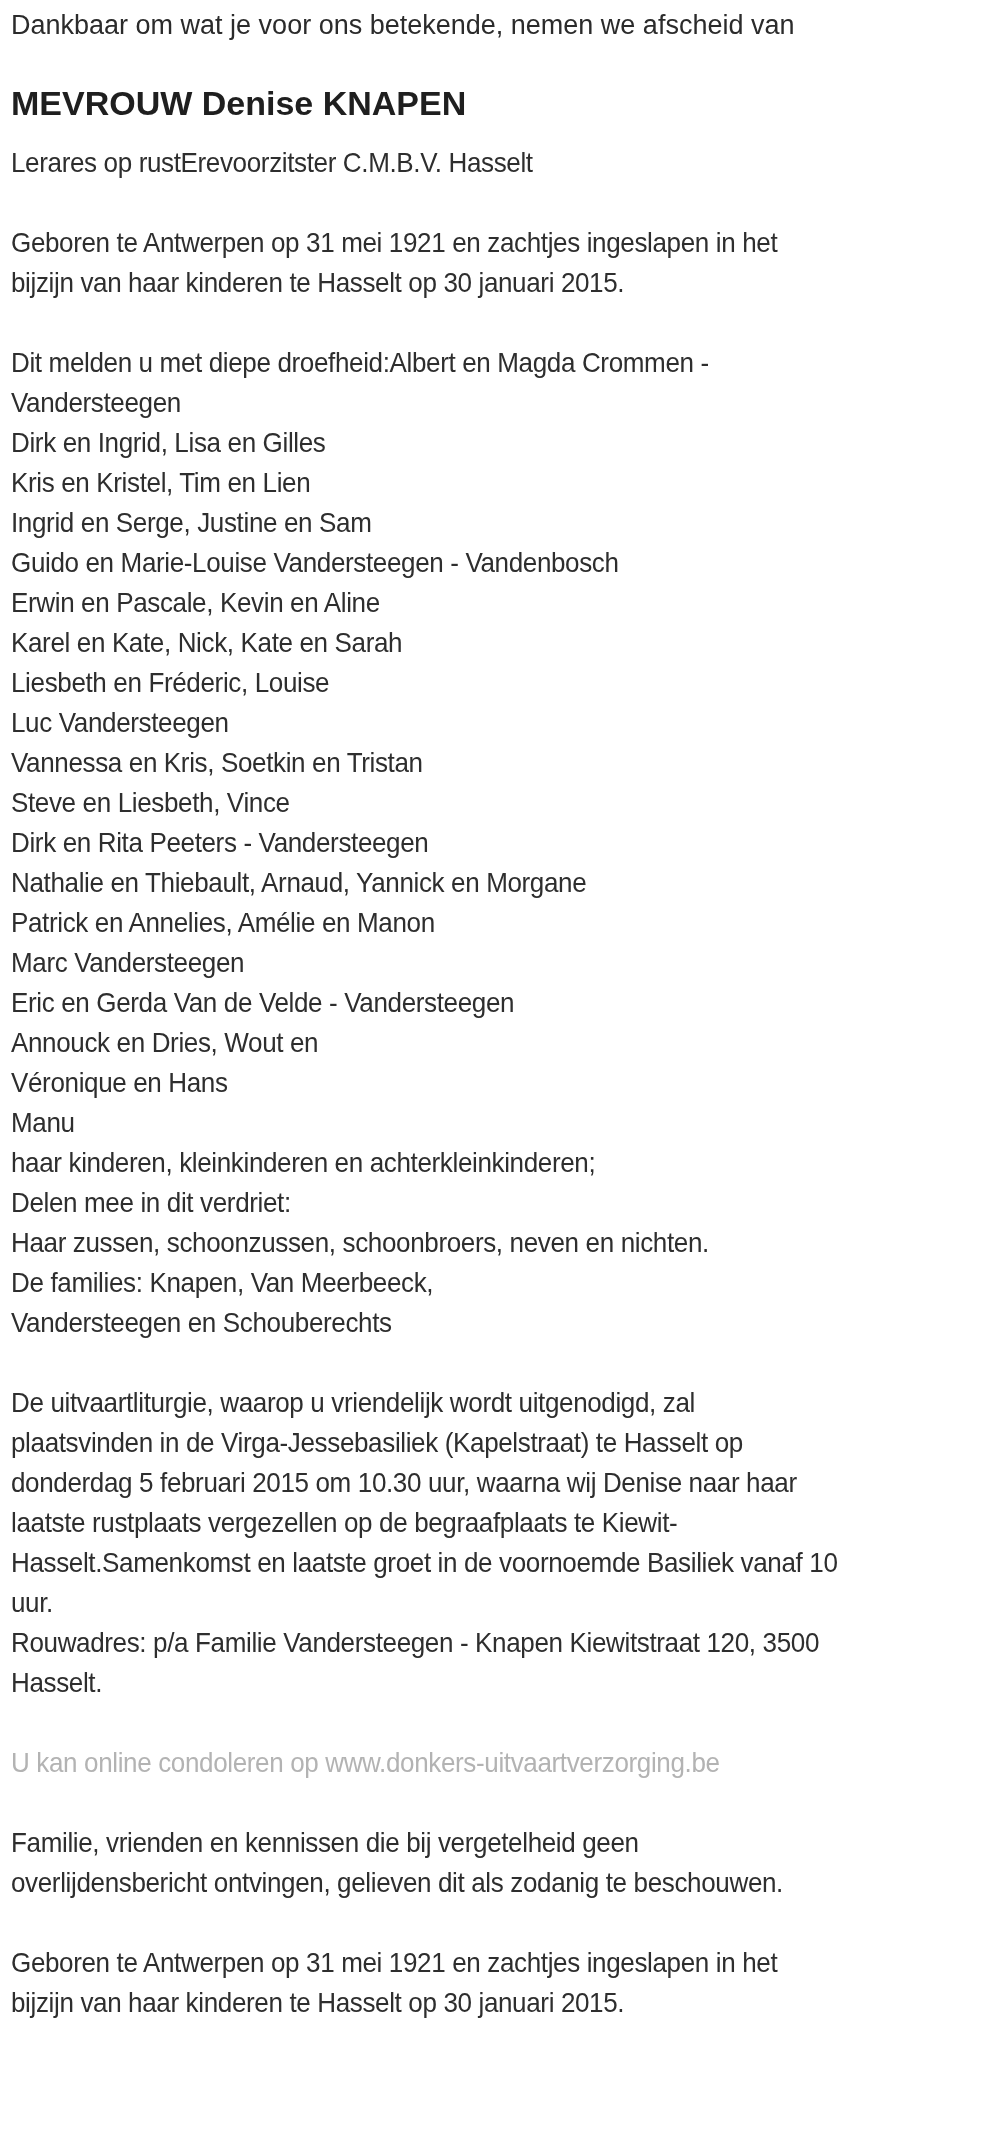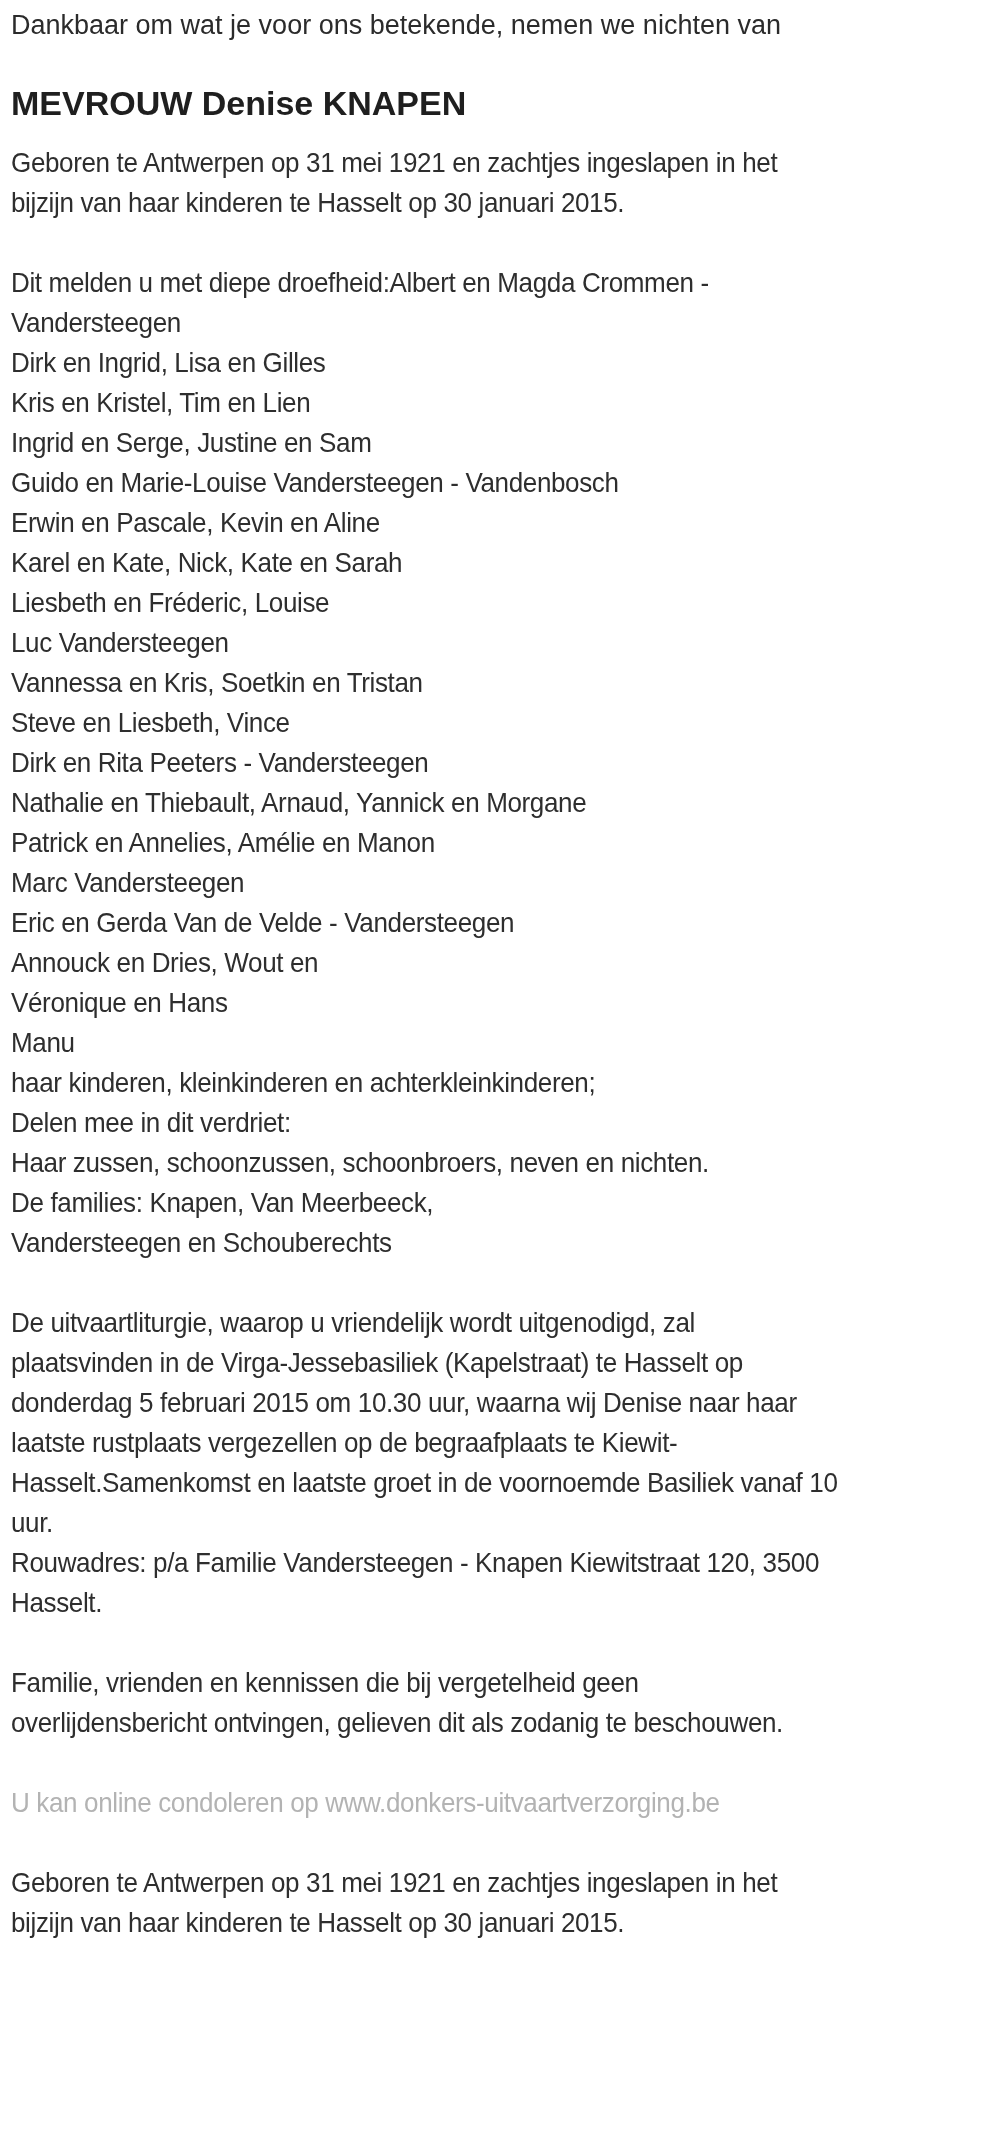--- a/index.html
+++ b/index.html
@@ -49,25 +49,28 @@
     text-decoration: none;
     display: block;
     cursor: pointer;
   }
 </style>
 </head>
 <body>
 
 <div class="page">
 
-  <div class="intro">Dankbaar om wat je voor ons betekende, nemen we nichten van</div>
+  <div class="intro">Dankbaar om wat je voor ons betekende, nemen we afscheid van</div>
 
   <h1 class="name">MEVROUW Denise KNAPEN</h1>
 
 
+  <div class="para">
+      <div class="line">Lerares op rustErevoorzitster C.M.B.V. Hasselt</div>
+    </div>
 
   <div class="para">
       <div class="line">Geboren te Antwerpen op 31 mei 1921 en zachtjes ingeslapen in het</div>
       <div class="line">bijzijn van haar kinderen te Hasselt op 30 januari 2015.</div>
     </div>
 
   <div class="para">
       <div class="line">Dit melden u met diepe droefheid:Albert en Magda Crommen -</div>
       <div class="line">Vandersteegen</div>
       <div class="line">Dirk en Ingrid, Lisa en Gilles</div>
@@ -100,26 +103,26 @@
       <div class="line">plaatsvinden in de Virga-Jessebasiliek (Kapelstraat) te Hasselt op</div>
       <div class="line">donderdag 5 februari 2015 om 10.30 uur, waarna wij Denise naar haar</div>
       <div class="line">laatste rustplaats vergezellen op de begraafplaats te Kiewit-</div>
       <div class="line">Hasselt.Samenkomst en laatste groet in de voornoemde Basiliek vanaf 10</div>
       <div class="line">uur.</div>
       <div class="line">Rouwadres: p/a Familie Vandersteegen - Knapen Kiewitstraat 120, 3500</div>
       <div class="line">Hasselt.</div>
     </div>
 
   <div class="para">
+    <a class="line muted">U kan online condoleren op www.donkers-uitvaartverzorging.be</a>
+  </div>
+
+  <div class="para">
       <div class="line">Familie, vrienden en kennissen die bij vergetelheid geen</div>
       <div class="line">overlijdensbericht ontvingen, gelieven dit als zodanig te beschouwen.</div>
     </div>
-
-  <div class="para">
-    <a class="line muted">U kan online condoleren op www.donkers-uitvaartverzorging.be</a>
-  </div>
 
   <div class="para">
       <div class="line">Geboren te Antwerpen op 31 mei 1921 en zachtjes ingeslapen in het</div>
       <div class="line">bijzijn van haar kinderen te Hasselt op 30 januari 2015.</div>
     </div>
 
 </div>
 
 </body></html>

